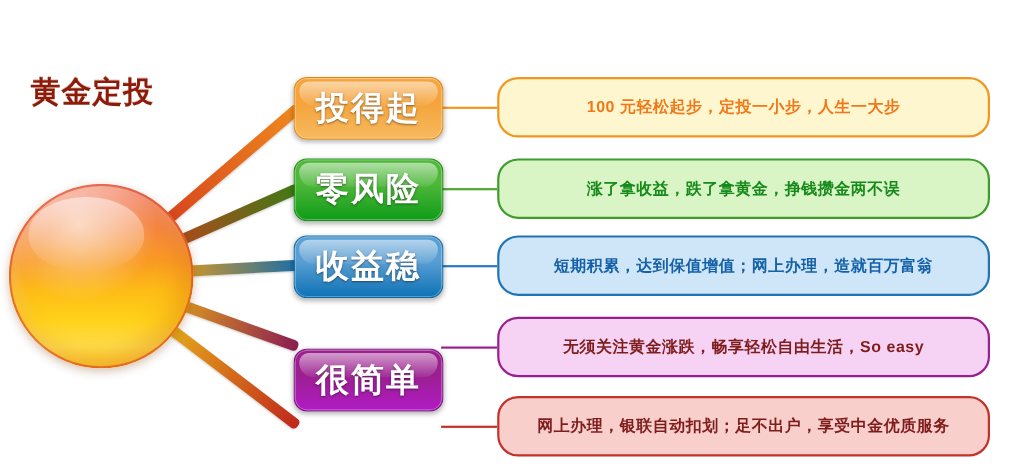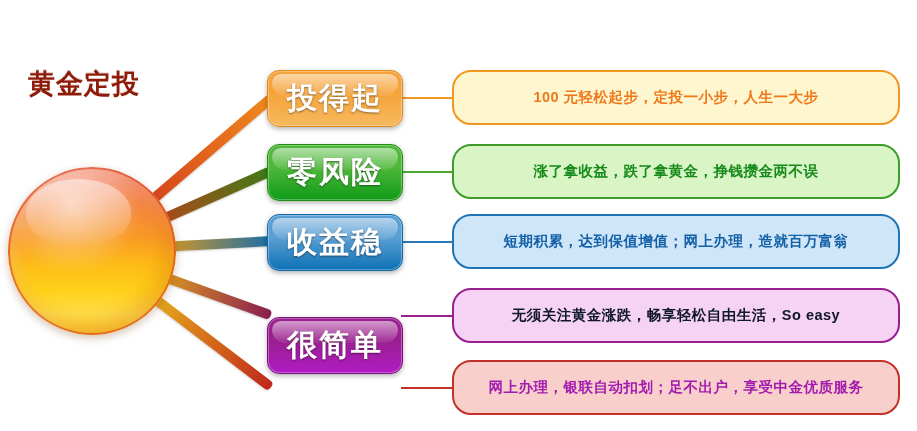--- a/index.html
+++ b/index.html
@@ -181,21 +181,21 @@
   <div class="link" id="link-2" style="left: 401px; top: 240.5px; width: 51px; background: rgb(42, 121, 184);"></div>
   <div class="desc" id="desc-2" style="top: 214px; background: rgb(207, 229, 248); border-color: rgb(31, 116, 181);">
     <span class="desc-text" style="color: rgb(20, 97, 168);">短期积累，达到保值增值；网上办理，造就百万富翁</span>
   </div>
 
   <div class="pill" id="pill-3" style="left: 267px; top: 288px; background: linear-gradient(rgb(155, 31, 143) 0%, rgb(155, 31, 143) 40%, rgb(176, 27, 196) 100%); border: 1px solid rgb(125, 16, 128); margin-top: 29px;">
     <span class="pill-text">很简单</span>
   </div>
   <div class="link" id="link-3" style="left: 401px; top: 314.5px; width: 51px; background: rgb(154, 31, 142);"></div>
   <div class="desc" id="desc-3" style="top: 288px; background: rgb(246, 211, 244); border-color: rgb(154, 31, 142);">
-    <span class="desc-text" style="color: #0f172a;">无须关注黄金涨跌，畅享轻松自由生活，So easy</span>
+    <span class="desc-text" style="color: #7f1d1d;">无须关注黄金涨跌，畅享轻松自由生活，So easy</span>
   </div>
 
   <div class="link" id="link-4" style="left: 401px; top: 386.5px; width: 51px; background: rgb(196, 49, 41);"></div>
   <div class="desc" id="desc-4" style="top: 360px; background: rgb(248, 207, 203); border-color: rgb(196, 49, 41);">
-    <span class="desc-text" style="color: #a21caf;">网上办理，银联自动扣划；足不出户，享受中金优质服务</span>
+    <span class="desc-text" style="color: #7f1d1d;">网上办理，银联自动扣划；足不出户，享受中金优质服务</span>
   </div>
 
 </div>
 
 </body></html>

